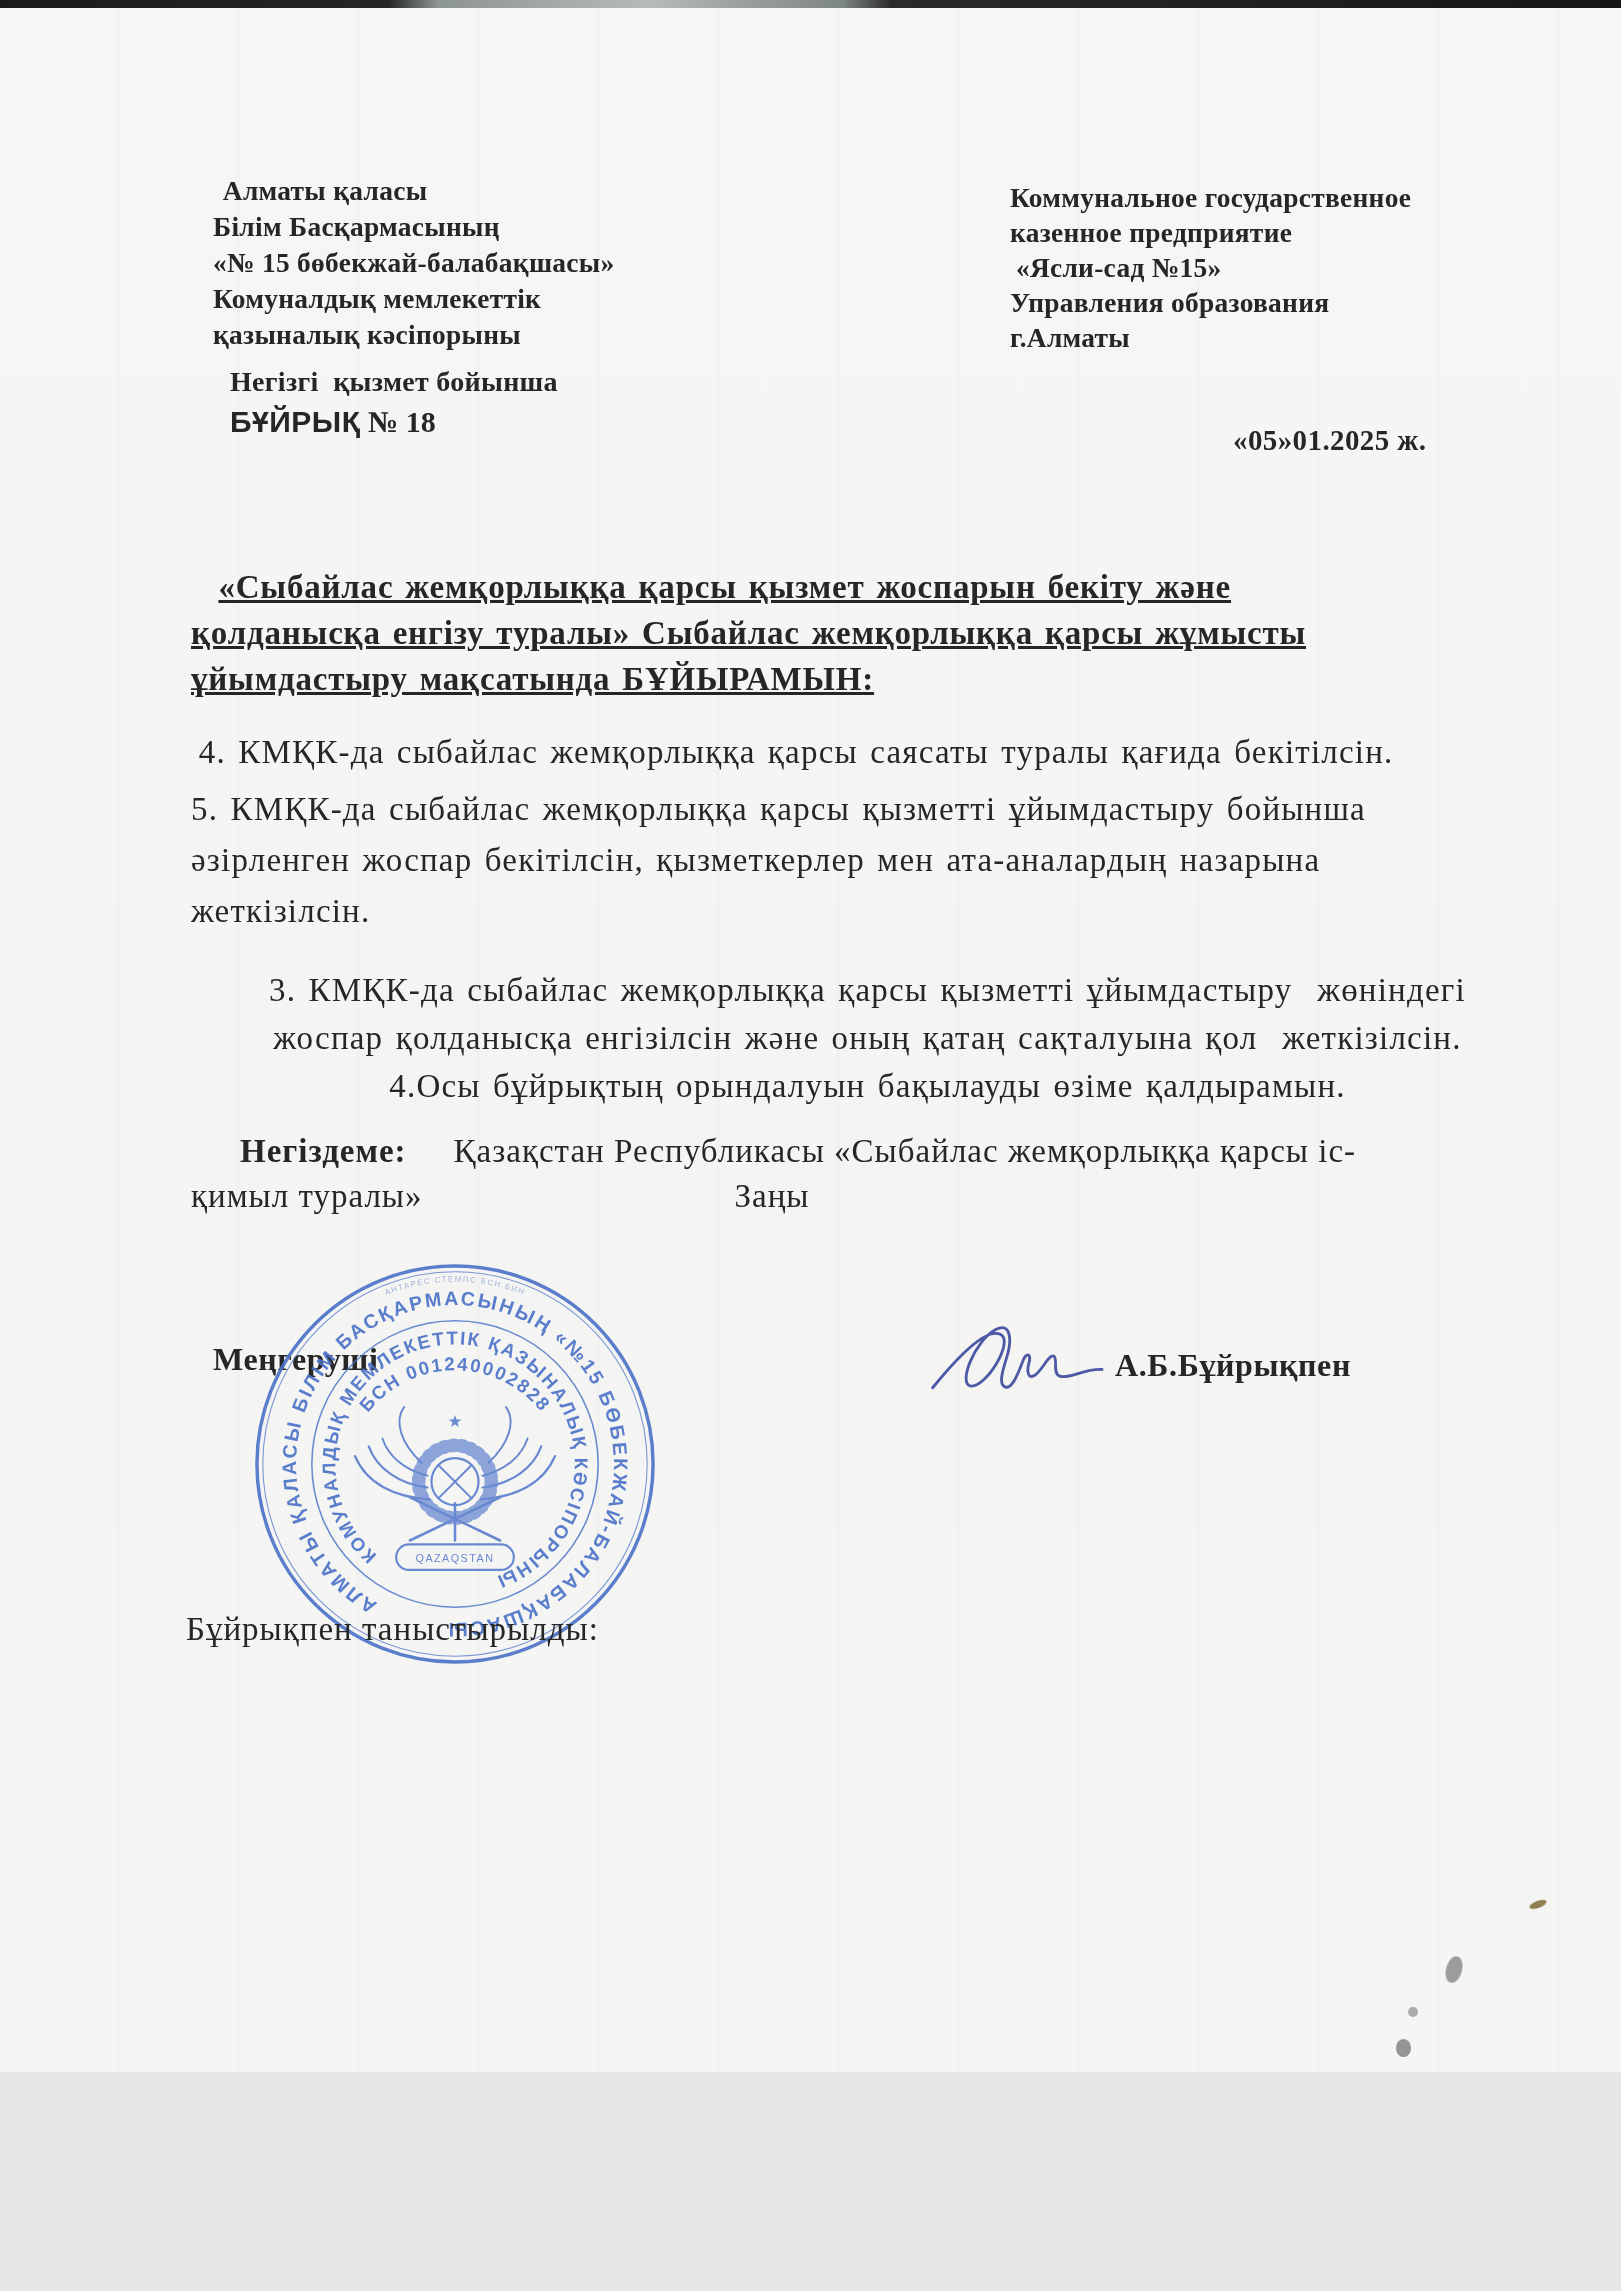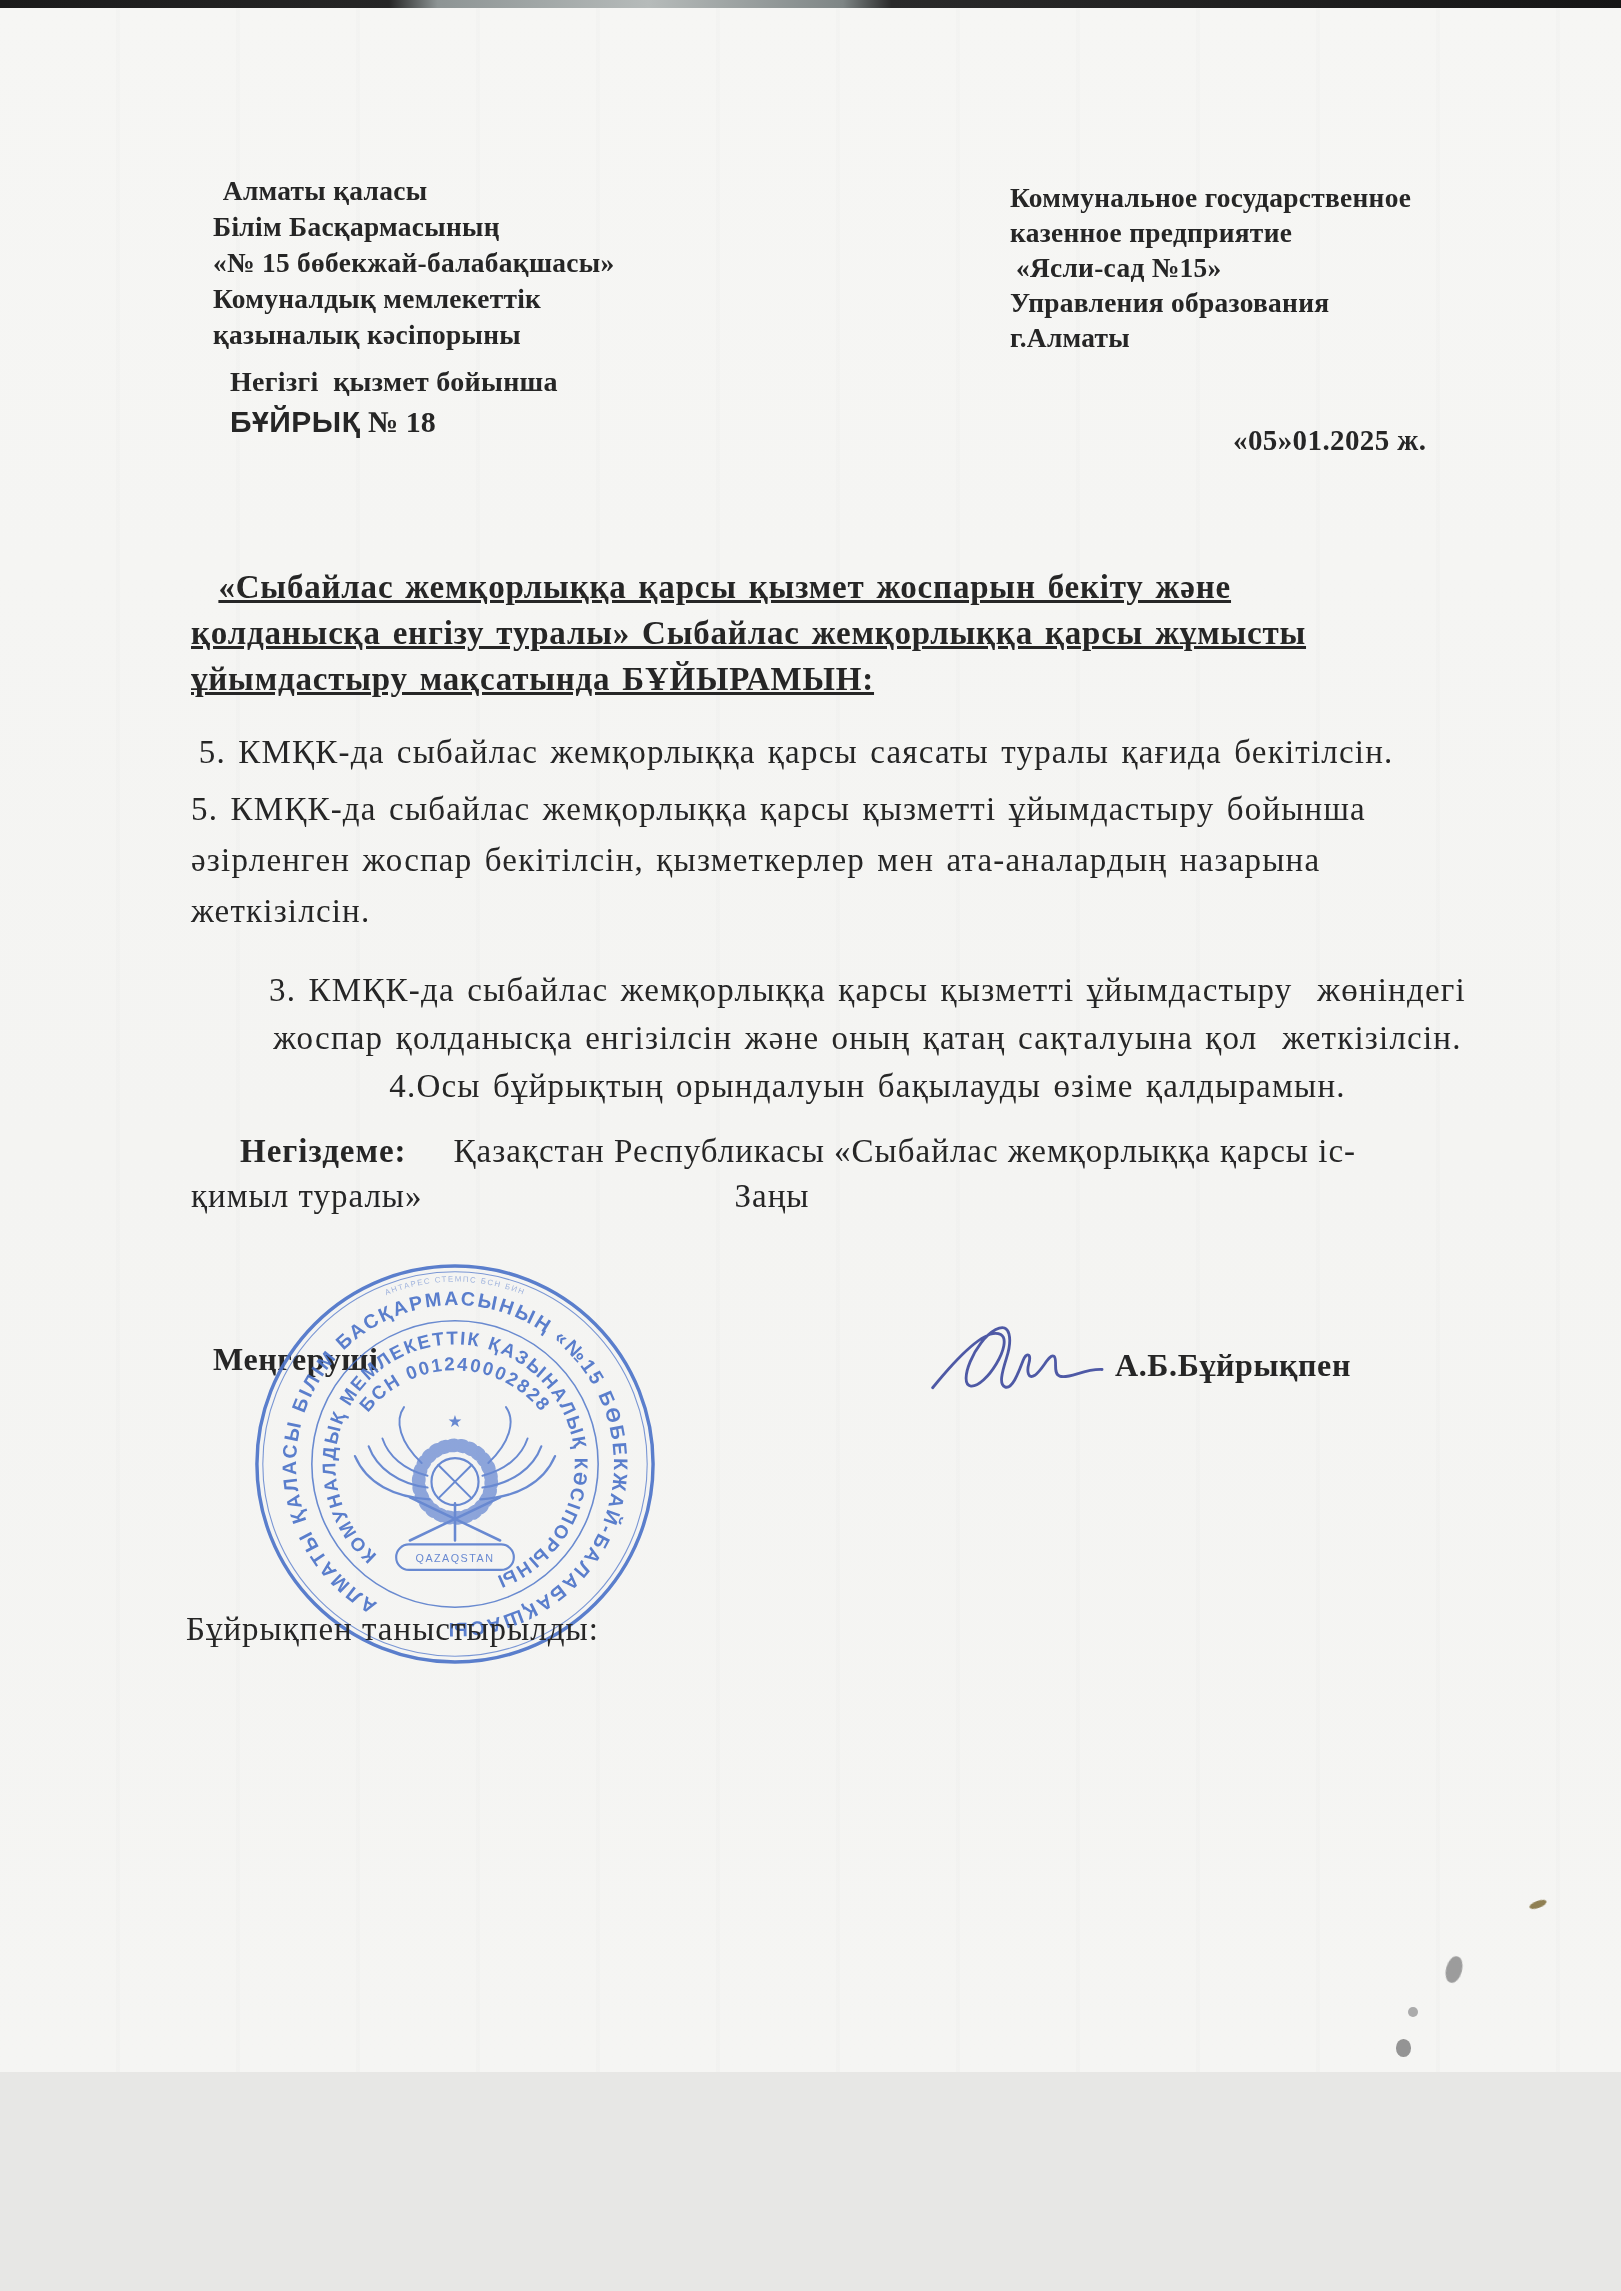--- a/index.html
+++ b/index.html
@@ -77,21 +77,21 @@
 
   <div class="abs doc-date" style="left:1233px;top:424px;">«05»01.2025 ж.</div>
 
   <div class="abs title" style="left:191px;top:564px;">
     <div class="line">«Сыбайлас жемқорлыққа қарсы қызмет жоспарын бекіту және</div>
     <div class="line">қолданысқа енгізу туралы» Сыбайлас жемқорлыққа қарсы жұмысты</div>
     <div class="line">ұйымдастыру мақсатында БҰЙЫРАМЫН:</div>
   </div>
 
   <div class="abs body-block" style="left:191px;top:727px;">
-    <div class="line" style="padding-left:7.8px;">5. КМҚК-да сыбайлас жемқорлыққа қарсы саясаты туралы қағида бекітілсін.</div>
+    <div class="line" style="padding-left:7.8px;">4. КМҚК-да сыбайлас жемқорлыққа қарсы саясаты туралы қағида бекітілсін.</div>
     <div class="line gap-item">5. КМҚК-да сыбайлас жемқорлыққа қарсы қызметті ұйымдастыру бойынша</div>
     <div class="line">әзірленген жоспар бекітілсін, қызметкерлер мен ата-аналардың назарына</div>
     <div class="line">жеткізілсін.</div>
   </div>
 
   <div class="abs body-block body-block2" style="left:191px;top:966px;">
     <div class="line">3. КМҚК-да сыбайлас жемқорлыққа қарсы қызметті ұйымдастыру  жөніндегі</div>
     <div class="line">жоспар қолданысқа енгізілсін және оның қатаң сақталуына қол  жеткізілсін.</div>
     <div class="line">4.Осы бұйрықтың орындалуын бақылауды өзіме қалдырамын.</div>
   </div>

